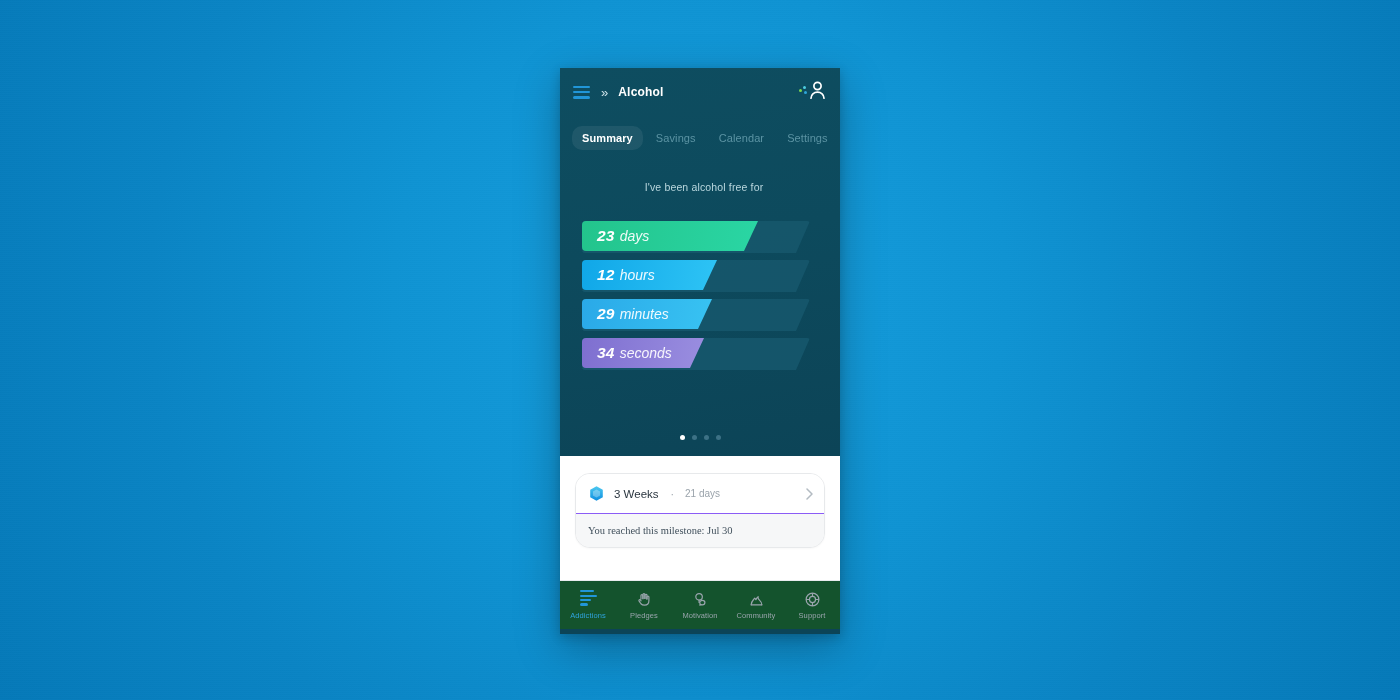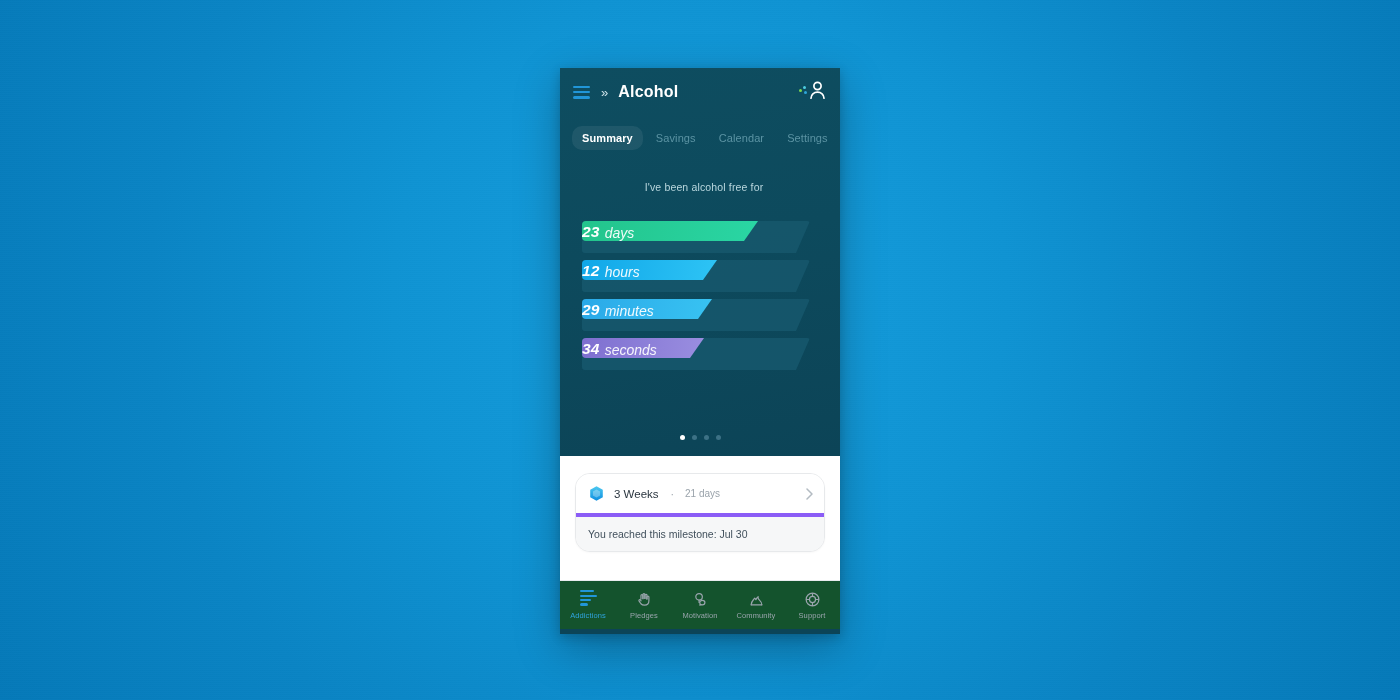--- a/index.html
+++ b/index.html
@@ -81,21 +81,21 @@
     color: #cfe3e9;
     font-size: 13px;
     line-height: 1;
     letter-spacing: -2px;
     margin-right: 1px;
     font-weight: 400;
   }
 
   .app-title {
     color: #ffffff;
-    font-size: 16px;
+    font-size: 12px;
     font-weight: 700;
     letter-spacing: .2px;
     text-align: center;
   }
 
   .appbar-spacer { flex: 1; }
 
   .avatar-btn {
     position: relative;
     width: 28px;
@@ -178,26 +178,27 @@
     border-radius: 3px;
     -webkit-clip-path: polygon(0 0, 100% 0, calc(100% - 14px) 100%, 0 100%);
     clip-path: polygon(0 0, 100% 0, calc(100% - 14px) 100%, 0 100%);
     opacity: .92;
   }
 
   .bar-fill {
     position: absolute;
     left: 0;
     top: 0;
-    height: 20px;
+    height: 30px;
     border-radius: 4px 0 0 4px;
     -webkit-clip-path: polygon(0 0, 100% 0, calc(100% - 14px) 100%, 0 100%);
     clip-path: polygon(0 0, 100% 0, calc(100% - 14px) 100%, 0 100%);
     display: flex;
-    align-items: flex-end;
+    align-items: center;
+    padding-left: 15px;
     box-shadow: 0 2px 6px rgba(0,0,0,0.16);
   }
 
   .bar-fill .num {
     color: #ffffff;
     font-size: 15.5px;
     font-weight: 700;
     font-style: italic;
     letter-spacing: .2px;
     margin-right: 5px;
@@ -265,25 +266,26 @@
   .ms-label {
     font-size: 11.5px;
     color: #2b3640;
     font-weight: 400;
   }
   .ms-sep { color: #9aa3ab; font-size: 10.5px; margin: 0 2px 0 3px; }
   .ms-sub { font-size: 10px; color: #9aa3ab; }
   .ms-spacer { flex: 1; }
 
   .milestone-foot {
-    border-top: 4px solid #8b5cf6;
+    border-top: 1px solid #8b5cf6;
     background: #f6f7f8;
     padding: 11px 12px;
     font-size: 10.5px;
     color: #41505c;
+    font-family: Liberation Serif, serif;
   }
 
   
   .bottom-nav {
     margin-top: auto;
     border-top: 1px solid #e9ecee;
     background: #14532d;
     height: 49px;
     display: flex;
     align-items: flex-start;

